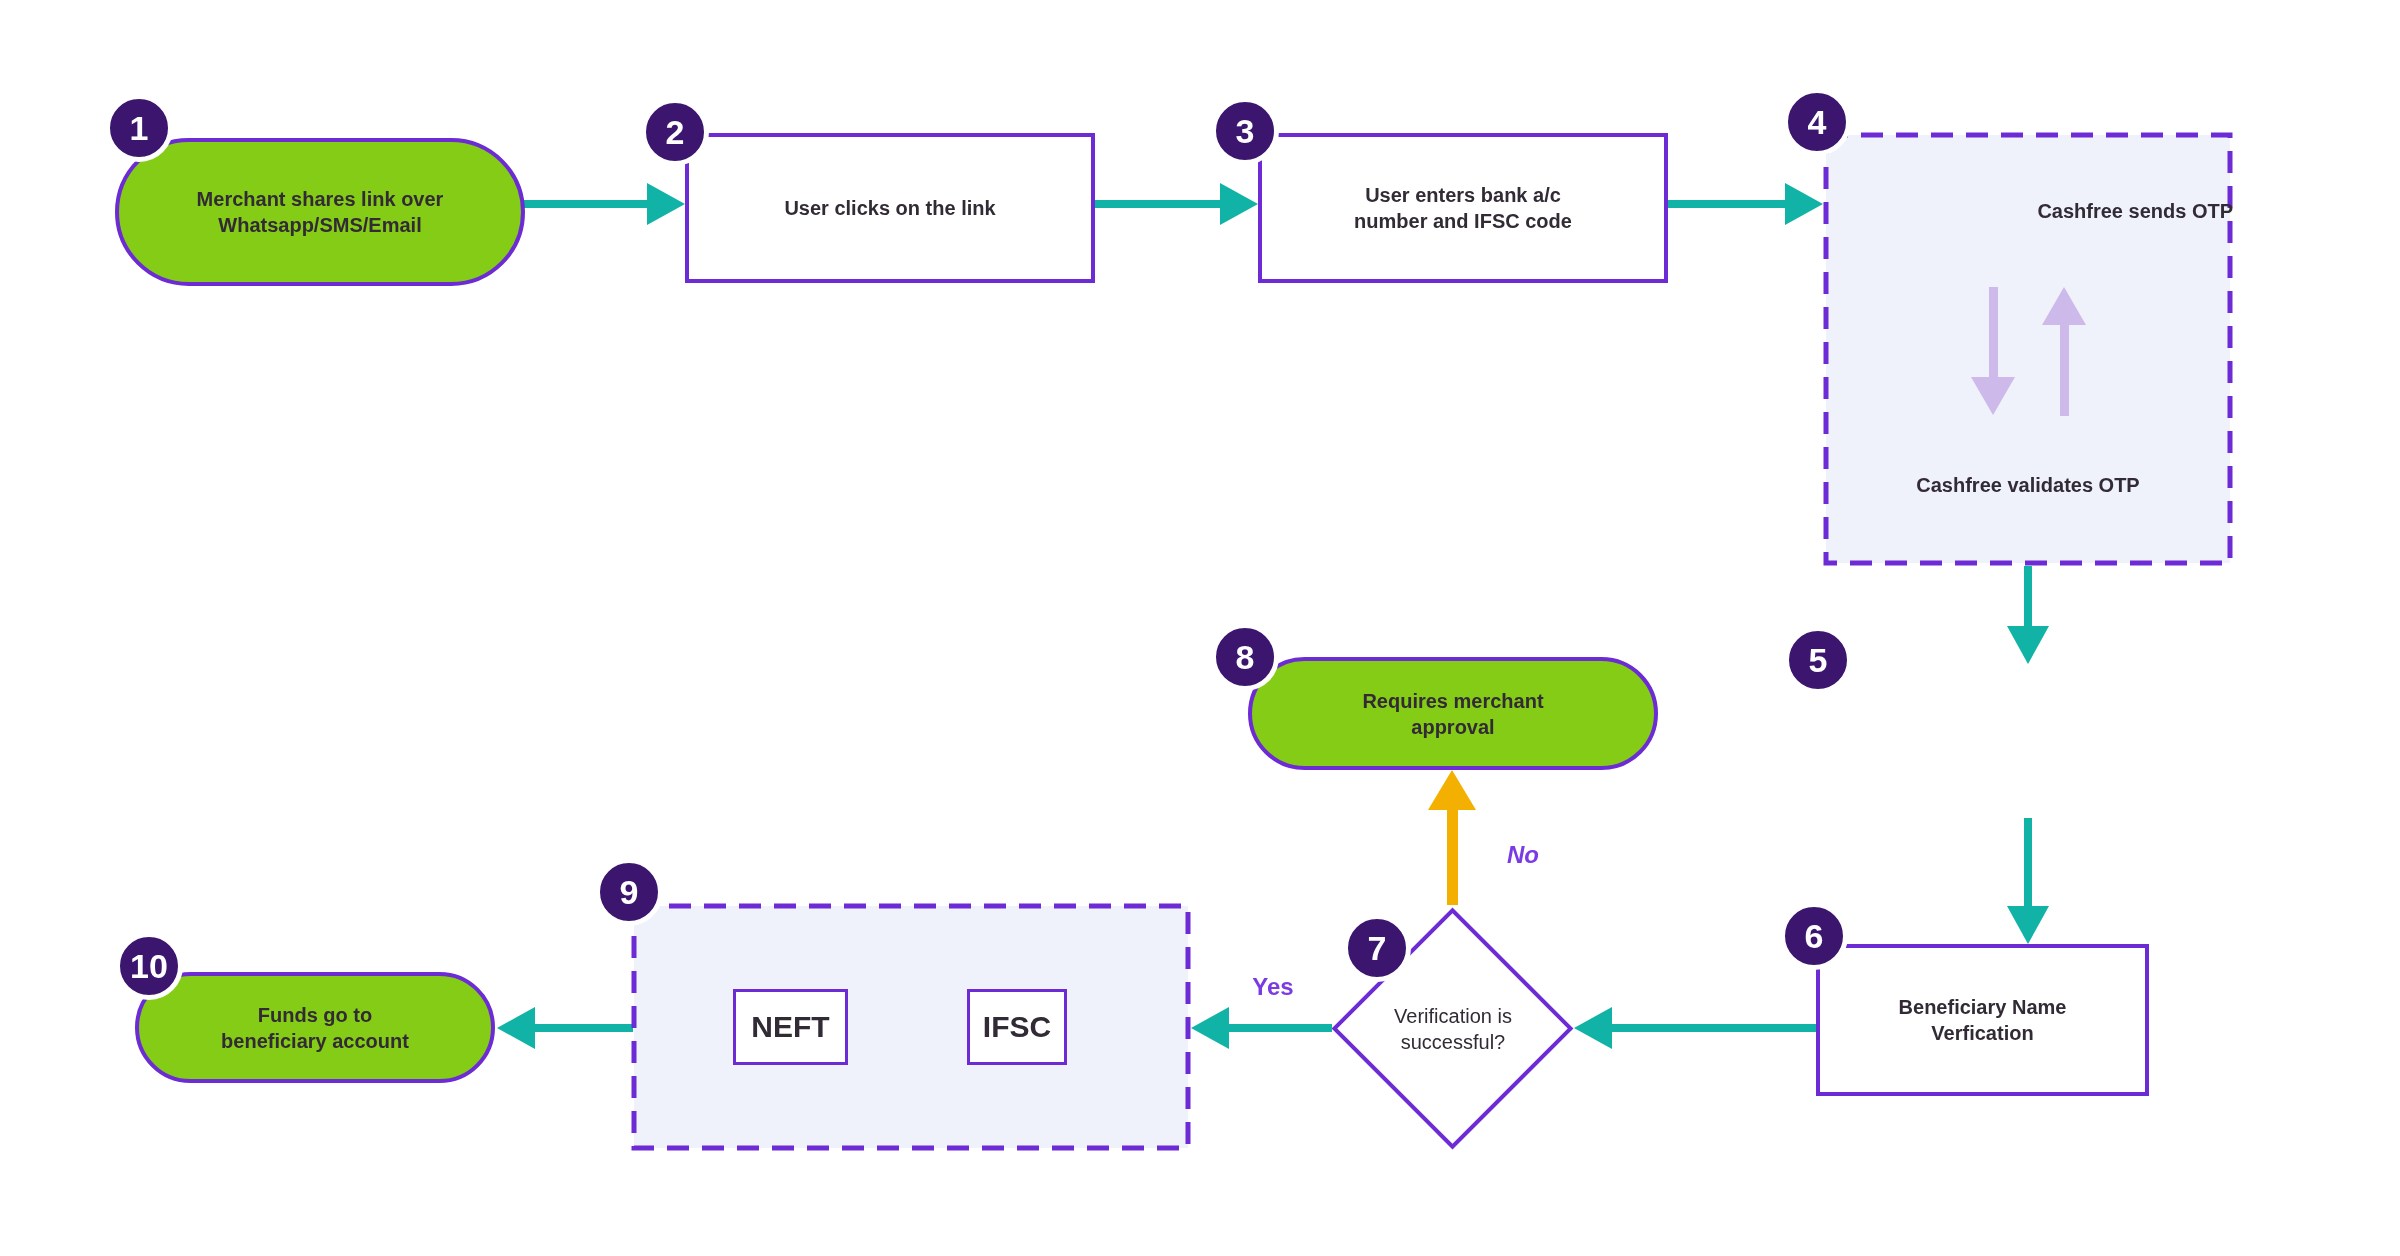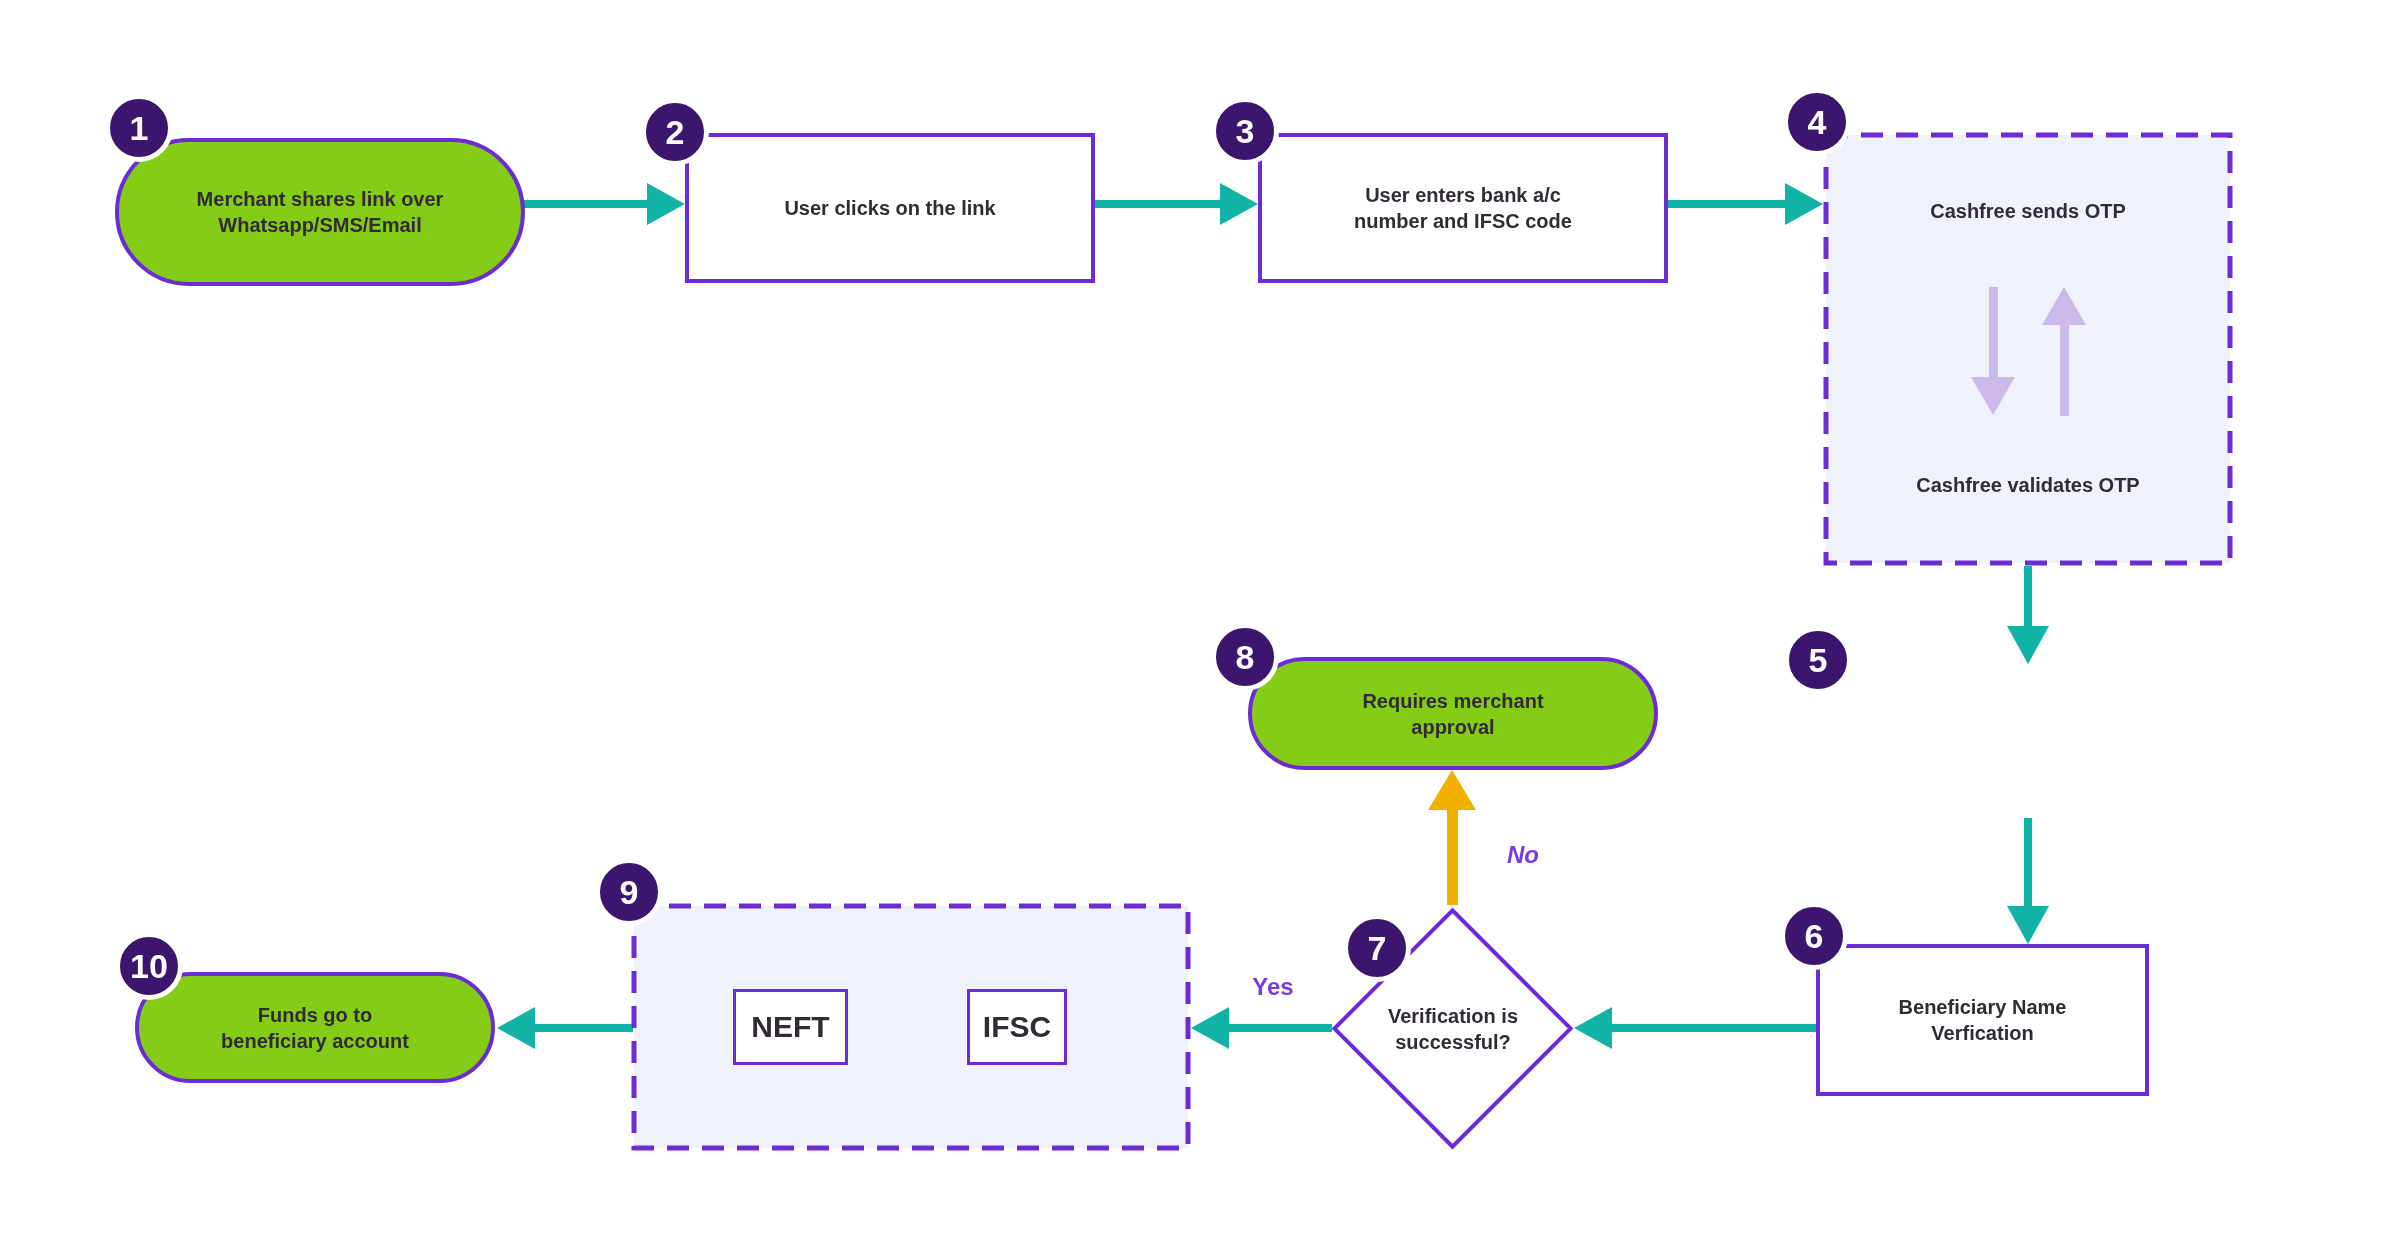--- a/index.html
+++ b/index.html
@@ -48,21 +48,21 @@
     position: absolute;
     width: 171px; height: 171px;
     background: #fff;
     border: 4px solid var(--violet);
     transform: rotate(45deg);
     z-index: 2;
   }
   .diamond-text {
     position: absolute;
     text-align: center;
-    color: var(--ink); font-weight: 700; font-size: 20px; line-height: 26px;
+    color: var(--ink); font-weight: 400; font-size: 20px; line-height: 26px;
     white-space: pre-line;
     z-index: 3;
   }
   .badge {
     position: absolute;
     width: 68px; height: 68px;
     border: 5px solid #fff;
     border-radius: 50%;
     background: var(--badge);
     color: #fff;
@@ -115,21 +115,21 @@
 
   <div class="node rect" style="left:1258px; top:133px; width:410px; height:150px;">
     <span>User enters bank a/c
 number and IFSC code</span>
   </div>
 
   <div class="node dashedbox" style="left:1823px; top:132px; width:410px; height:434px;">
     <svg viewBox="0 0 410 434" preserveAspectRatio="none">
       <rect x="3" y="3" width="404" height="428" style="fill:var(--panel); stroke:var(--violet); stroke-width:5; stroke-dasharray:22 13;"></rect>
     </svg>
-    <div class="panel-text" style="top:66px;">Cashfree sends OTP</div>
+    <div class="panel-text" style="top:66px;text-align:right;">Cashfree sends OTP</div>
     <div class="shaft-v soft" style="left:166px; top:155px; height:92px;"></div>
     <div class="head down soft" style="left:148px; top:245px;"></div>
     <div class="head up soft" style="left:219px; top:155px;"></div>
     <div class="shaft-v soft" style="left:237px; top:191px; height:93px;"></div>
     <div class="panel-text" style="top:340px;">Cashfree validates OTP</div>
   </div>
 
 
   <div class="node rect" style="left:1816px; top:944px; width:333px; height:152px;">
     <span>Beneficiary Name

